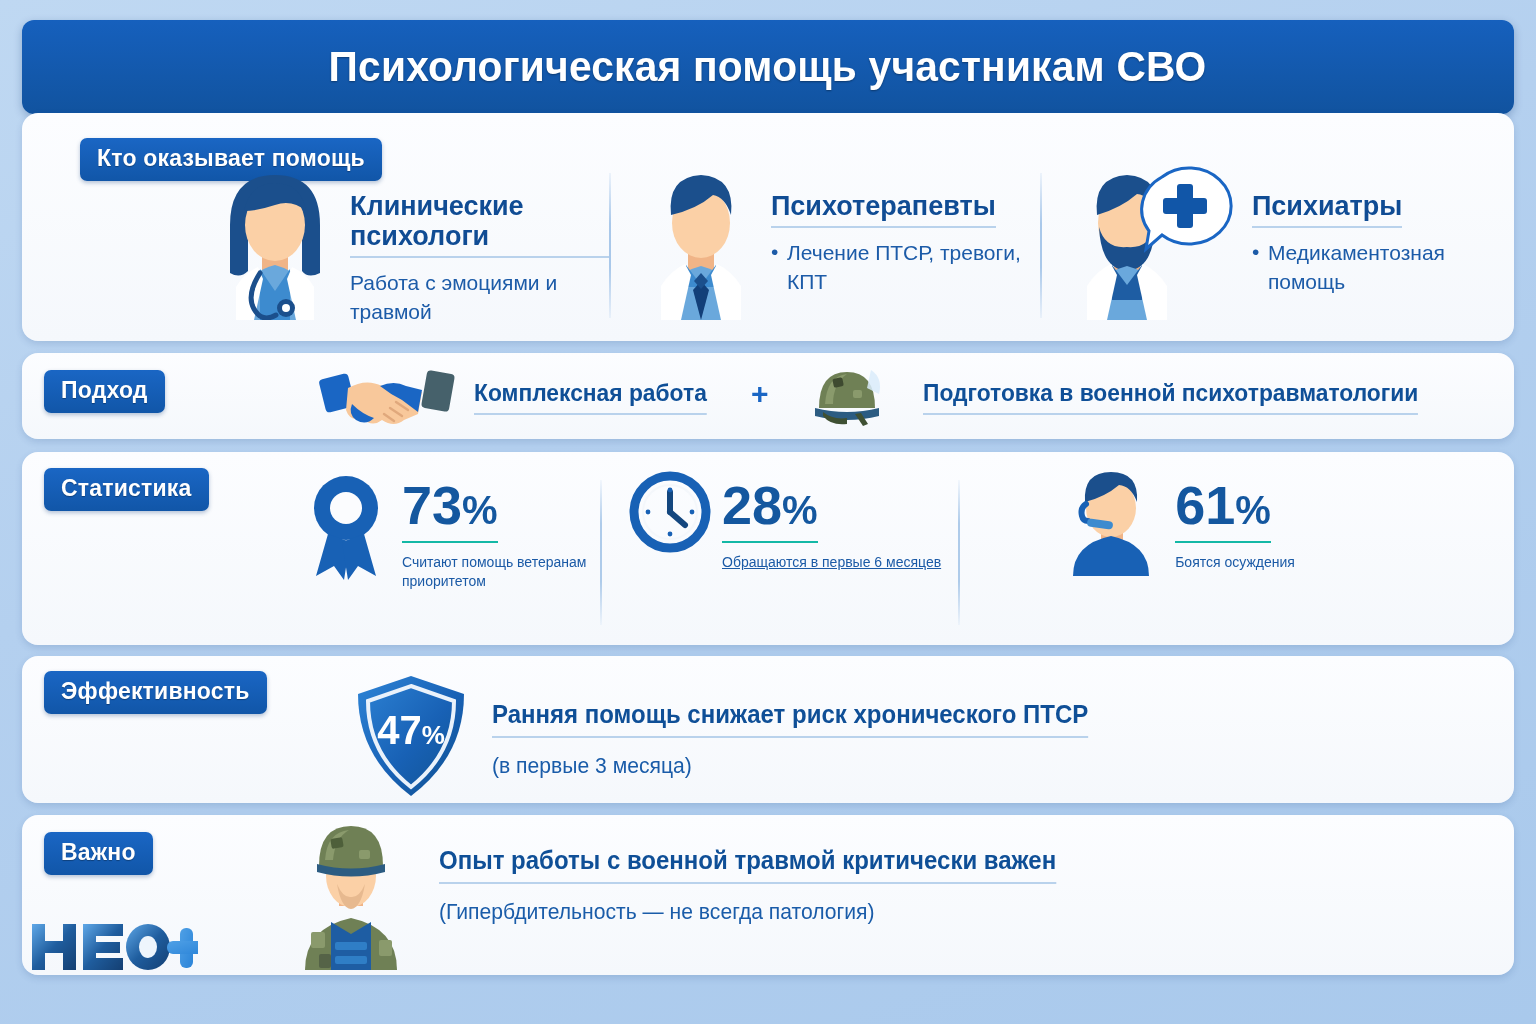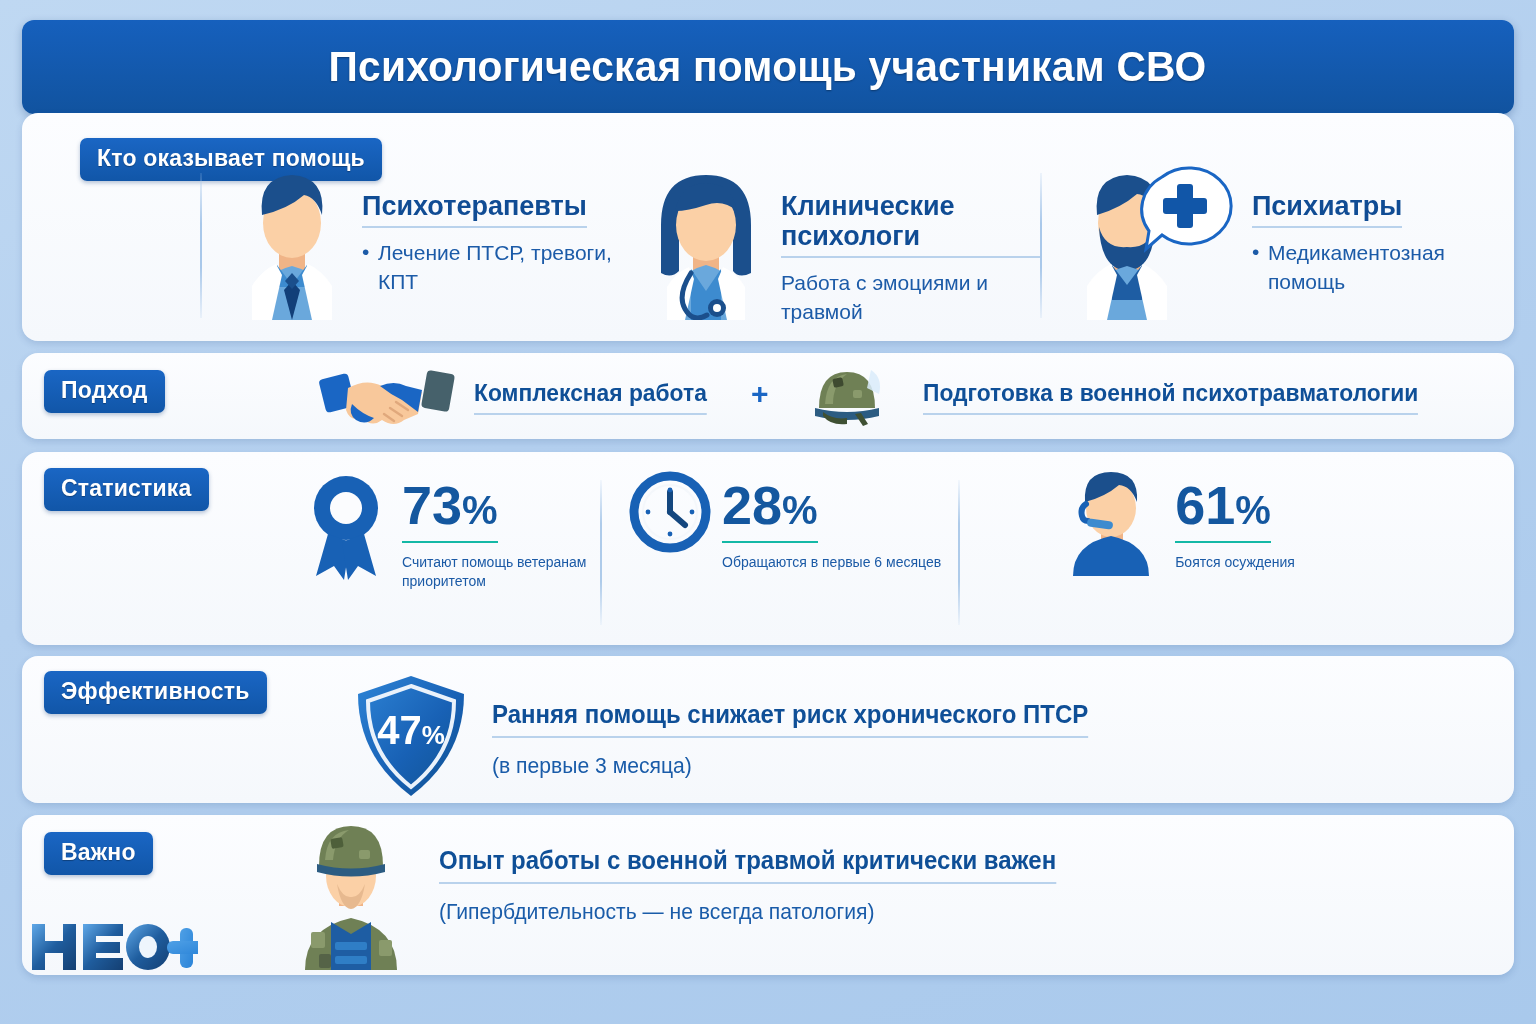--- a/index.html
+++ b/index.html
@@ -99,21 +99,21 @@
   .stat-col.s1{width:300px;}
   .stat-col.s2{width:330px;padding-left:28px;}
   .stat-col.s3{width:380px;padding-left:28px;justify-content:center;}
   .stat-txt{padding-top:8px;margin-left:10px;}
   .stat-num{
     color:#14579f;font-size:54px;font-weight:bold;line-height:1;
     border-bottom:2px solid #14b8a6;display:inline-block;padding-bottom:9px;
   }
   .stat-num .pct{font-size:40px;}
   .stat-label{color:#1b5aa6;font-size:14px;line-height:1.38;margin-top:10px;max-width:210px;}
-  .stat-col.s2 .stat-label{max-width:230px;}
+  .stat-col.s2 .stat-label{max-width:230px;text-decoration:underline;}
   .stat-col.s3 .stat-label{max-width:250px;}
   .svdiv{
     position:absolute;left:0;top:10px;width:2px;height:145px;
     background:linear-gradient(180deg,rgba(165,200,238,.1),#aecbea 30%,#aecbea 70%,rgba(165,200,238,.1));
   }
 
   
   .eff-row{position:absolute;left:352px;top:672px;display:flex;align-items:flex-start;}
   .eff-txt{margin-left:22px;padding-top:28px;}
   .eff-title{
@@ -142,20 +142,57 @@
 <div class="page">
 
   <div class="header">
     <div class="header-title">Психологическая помощь участникам СВО</div>
   </div>
 
   <div class="card" id="card-who"></div>
   <div class="badge" id="badge-who">Кто оказывает помощь</div>
 
   <div class="who-row">
+
+    <div class="who-col c1">
+      <div class="avatar">
+        <svg width="150" height="160" viewBox="0 0 150 160">
+          <defs>
+            <clipPath id="cbot1">
+                <rect x="0" y="0" width="150" height="155"></rect>
+              </clipPath>
+          </defs>
+          <g clip-path="url(#cbot1)">
+
+            <path d="M30 60 q0-50 45-50 q45 0 45 50 l0 48 q-12 6 -18 -2 l0-40 l-54 0 l0 40 q-8 8 -18 2 z" fill="#1b4f8c"></path>
+
+            <rect x="62" y="82" width="26" height="32" fill="#f0b487"></rect>
+
+            <ellipse cx="75" cy="60" rx="30" ry="36" fill="#fbd0a6"></ellipse>
+
+            <path d="M44 46 q6-28 31-28 q26 0 31 28 q-14-12 -31-6 q-18 6 -31 6 z" fill="#1b4f8c"></path>
+
+            <path d="M36 155 q0-45 39-55 q39 10 39 55 z" fill="#6aa8dc"></path>
+
+            <path d="M60 104 l15 22 l15-22 l0 51 l-30 0 z" fill="#3d8bcf"></path>
+
+            <path d="M58 102 q-14 6 -22 20 l0 33 l18 0 l9 -41 z" fill="#ffffff"></path>
+            <path d="M92 102 q14 6 22 20 l0 33 l-18 0 l-9 -41 z" fill="#ffffff"></path>
+
+            <path d="M60 108 q-14 22 -6 36 q8 14 22 6" fill="none" stroke="#1b4f8c" stroke-width="5" stroke-linecap="round"></path>
+            <circle cx="86" cy="143" r="9" fill="#1b4f8c"></circle>
+            <circle cx="86" cy="143" r="4" fill="#ffffff"></circle>
+          </g>
+        </svg>
+      </div>
+      <div class="who-txt">
+        <div class="who-name">Клинические психологи</div>
+        <div class="who-desc">Работа с эмоциями и травмой</div>
+      </div>
+    </div>
 
     <div class="who-col c2">
       <div class="vdiv"></div>
       <div class="avatar">
         <svg width="140" height="160" viewBox="0 0 140 160">
           <defs>
               <clipPath id="cbot2">
                 <rect x="0" y="0" width="140" height="155"></rect>
               </clipPath>
             </defs>
@@ -172,57 +209,20 @@
             <path d="M70 108 l-7 8 l7 8 l7 -8 z" fill="#1b4f8c"></path>
 
             <path d="M54 99 q-15 7 -24 22 l0 34 l20 0 l10 -45 z" fill="#ffffff"></path>
             <path d="M86 99 q15 7 24 22 l0 34 l-20 0 l-10 -45 z" fill="#ffffff"></path>
           </g>
         </svg>
       </div>
       <div class="who-txt">
         <div class="who-name">Психотерапевты</div>
         <div class="who-desc bullet">Лечение ПТСР, тревоги, КПТ</div>
-      </div>
-    </div>
-
-    <div class="who-col c1">
-      <div class="avatar">
-        <svg width="150" height="160" viewBox="0 0 150 160">
-          <defs>
-            <clipPath id="cbot1">
-                <rect x="0" y="0" width="150" height="155"></rect>
-              </clipPath>
-          </defs>
-          <g clip-path="url(#cbot1)">
-
-            <path d="M30 60 q0-50 45-50 q45 0 45 50 l0 48 q-12 6 -18 -2 l0-40 l-54 0 l0 40 q-8 8 -18 2 z" fill="#1b4f8c"></path>
-
-            <rect x="62" y="82" width="26" height="32" fill="#f0b487"></rect>
-
-            <ellipse cx="75" cy="60" rx="30" ry="36" fill="#fbd0a6"></ellipse>
-
-            <path d="M44 46 q6-28 31-28 q26 0 31 28 q-14-12 -31-6 q-18 6 -31 6 z" fill="#1b4f8c"></path>
-
-            <path d="M36 155 q0-45 39-55 q39 10 39 55 z" fill="#6aa8dc"></path>
-
-            <path d="M60 104 l15 22 l15-22 l0 51 l-30 0 z" fill="#3d8bcf"></path>
-
-            <path d="M58 102 q-14 6 -22 20 l0 33 l18 0 l9 -41 z" fill="#ffffff"></path>
-            <path d="M92 102 q14 6 22 20 l0 33 l-18 0 l-9 -41 z" fill="#ffffff"></path>
-
-            <path d="M60 108 q-14 22 -6 36 q8 14 22 6" fill="none" stroke="#1b4f8c" stroke-width="5" stroke-linecap="round"></path>
-            <circle cx="86" cy="143" r="9" fill="#1b4f8c"></circle>
-            <circle cx="86" cy="143" r="4" fill="#ffffff"></circle>
-          </g>
-        </svg>
-      </div>
-      <div class="who-txt">
-        <div class="who-name">Клинические психологи</div>
-        <div class="who-desc">Работа с эмоциями и травмой</div>
       </div>
     </div>
 
     <div class="who-col c3">
       <div class="vdiv"></div>
       <div class="avatar">
         <svg width="190" height="160" viewBox="0 0 190 160">
           <defs>
               <clipPath id="cbot3">
                 <rect x="0" y="0" width="190" height="155"></rect>

